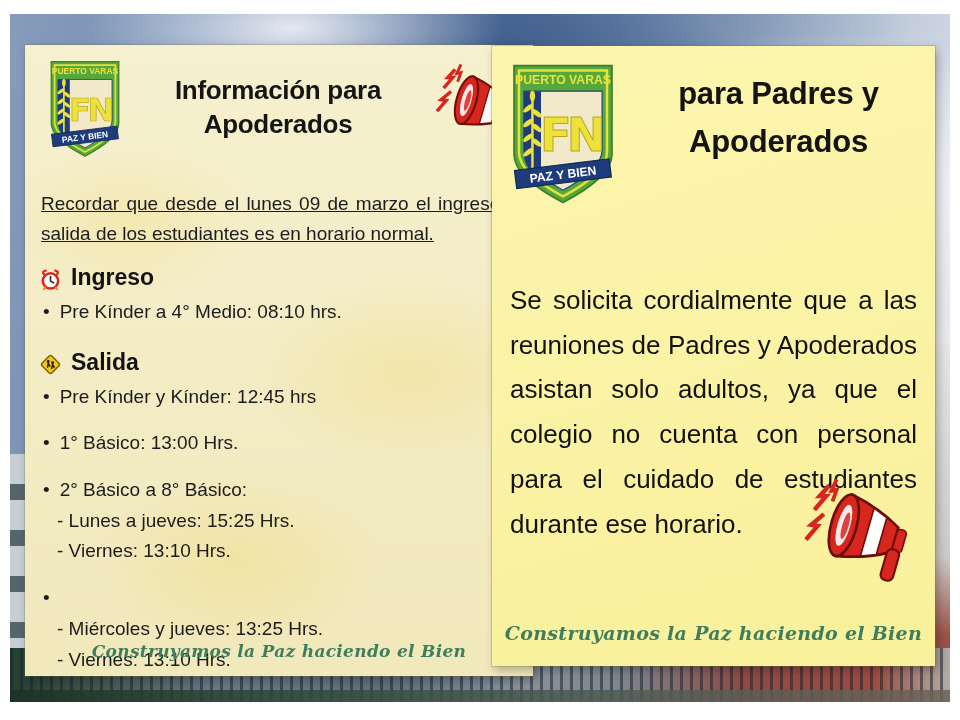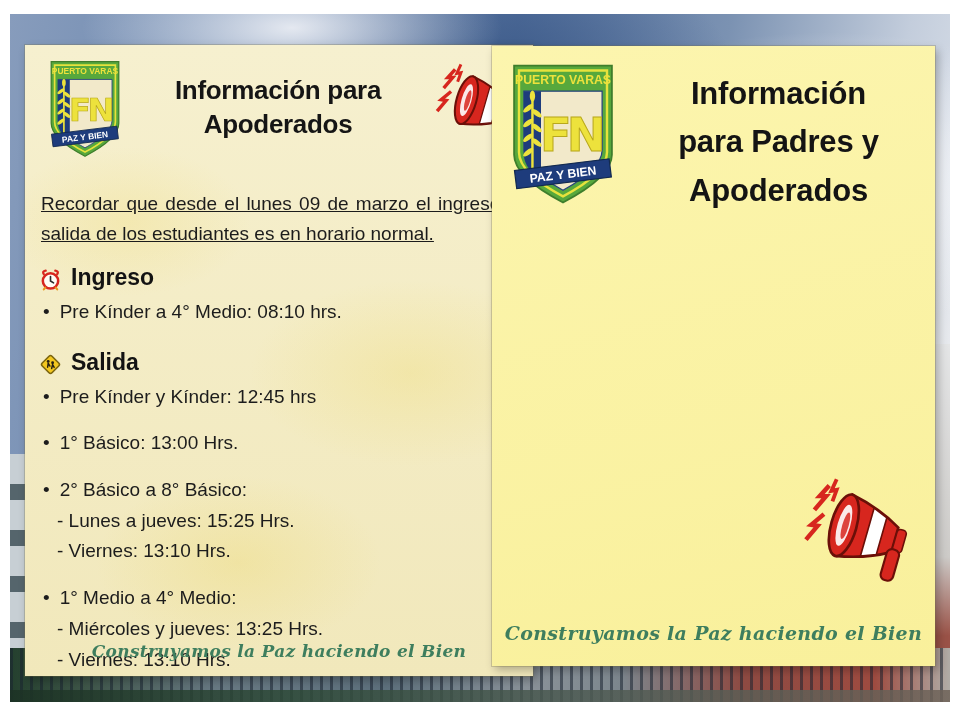--- a/index.html
+++ b/index.html
@@ -200,39 +200,38 @@
     <span>1° Básico: 13:00 Hrs.</span>
   </div>
   <div class="fl-item gap">
     <span class="bullet">•</span>
     <span>2° Básico a 8° Básico:</span>
   </div>
   <div class="fl-sub">- Lunes a jueves: 15:25 Hrs.</div>
   <div class="fl-sub">- Viernes: 13:10 Hrs.</div>
   <div class="fl-item gap">
     <span class="bullet">•</span>
-    <span>1° Medio a 4° Medio:</span>
   </div>
   <div class="fl-sub">- Miércoles y jueves: 13:25 Hrs.</div>
   <div class="fl-sub">- Viernes: 13:10 Hrs.</div>
 
   <div class="script-footer">Construyamos la Paz haciendo el Bien</div>
 </div>
 
 <div class="flyer flyer-right">
   <div class="fr-header">
     <svg class="fr-logo" viewBox="0 0 90 118">
         <use href="#school-logo"></use>
       </svg>
     <div class="fr-title">
-      <div>Información</div>
       <div>para Padres y</div>
       <div>Apoderados</div>
     </div>
   </div>
 
+  <p class="fr-body">Se solicita cordialmente que a las reuniones de Padres y Apoderados asistan solo adultos, ya que el colegio no cuenta con personal para el cuidado de estudiantes durante ese horario.</p>
 
   <svg class="fr-mega" viewBox="0 0 112 100">
       <use href="#megaphone-shape"></use>
     </svg>
 
   <div class="script-footer">Construyamos la Paz haciendo el Bien</div>
 </div>
 
 </body></html>

